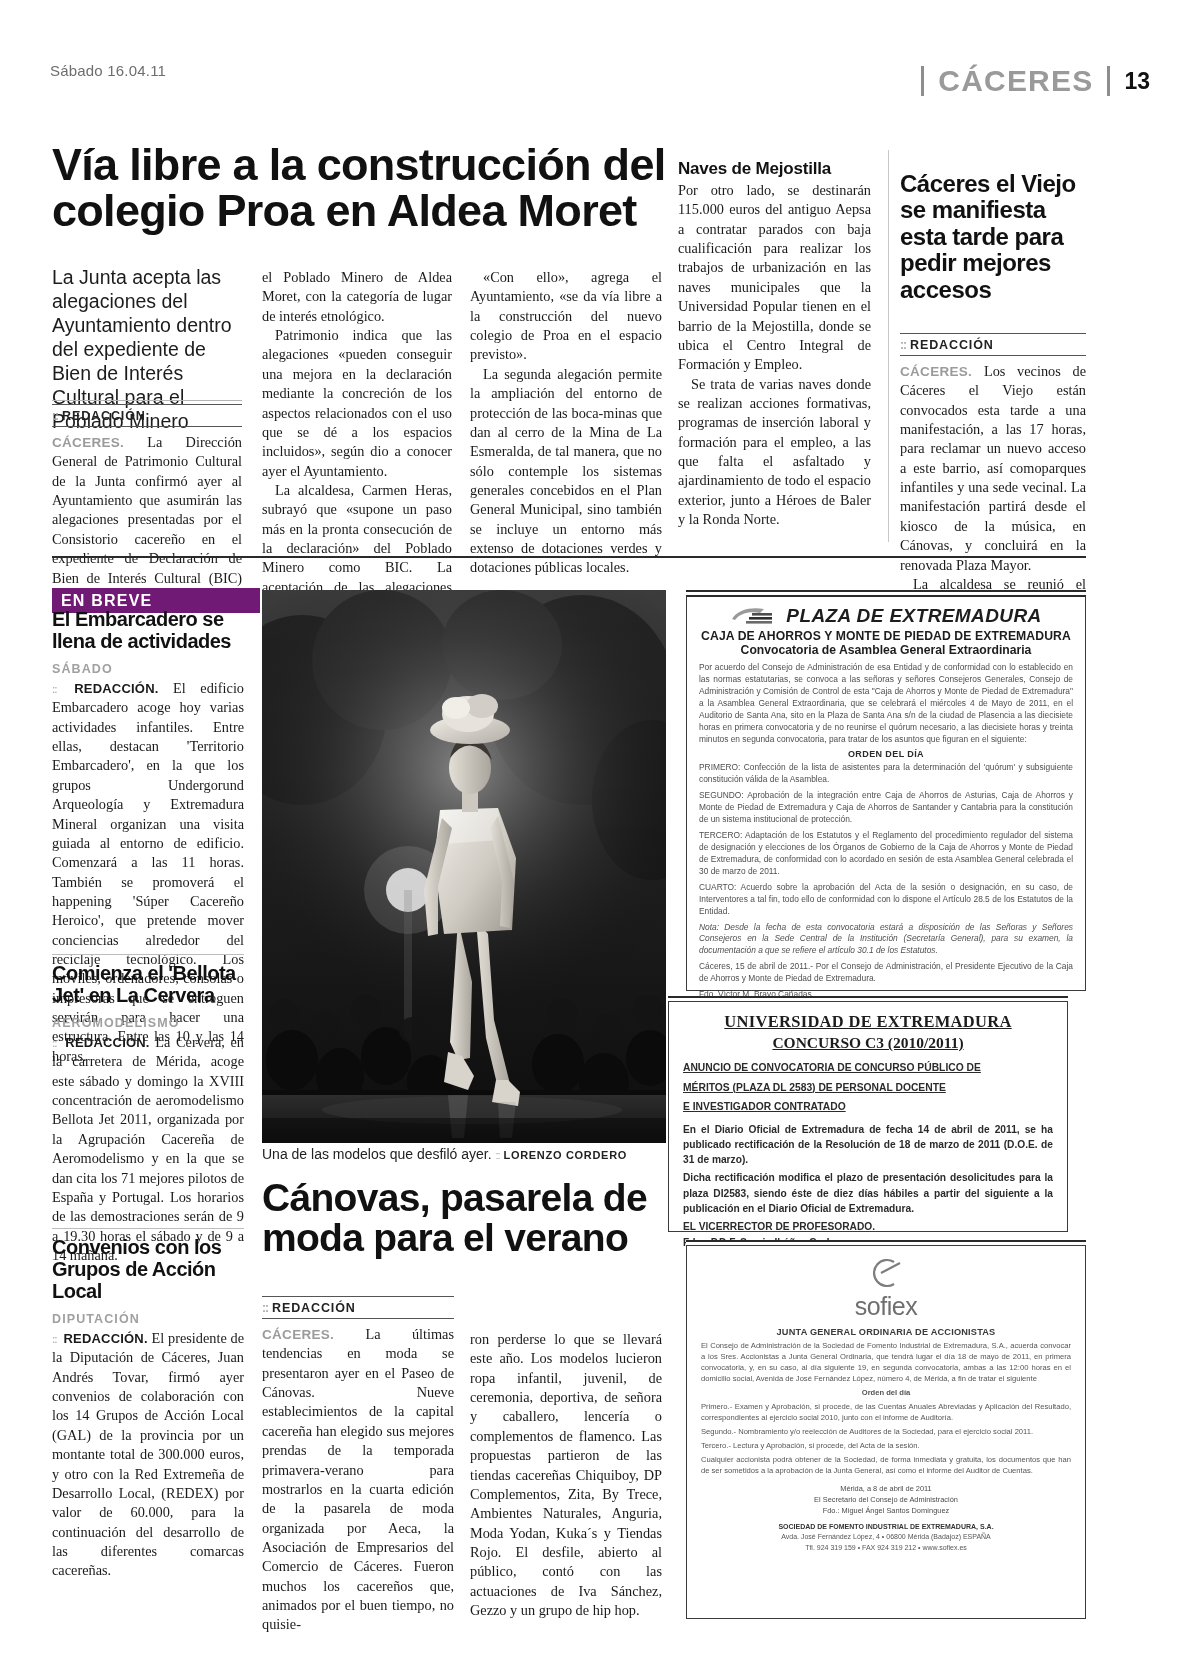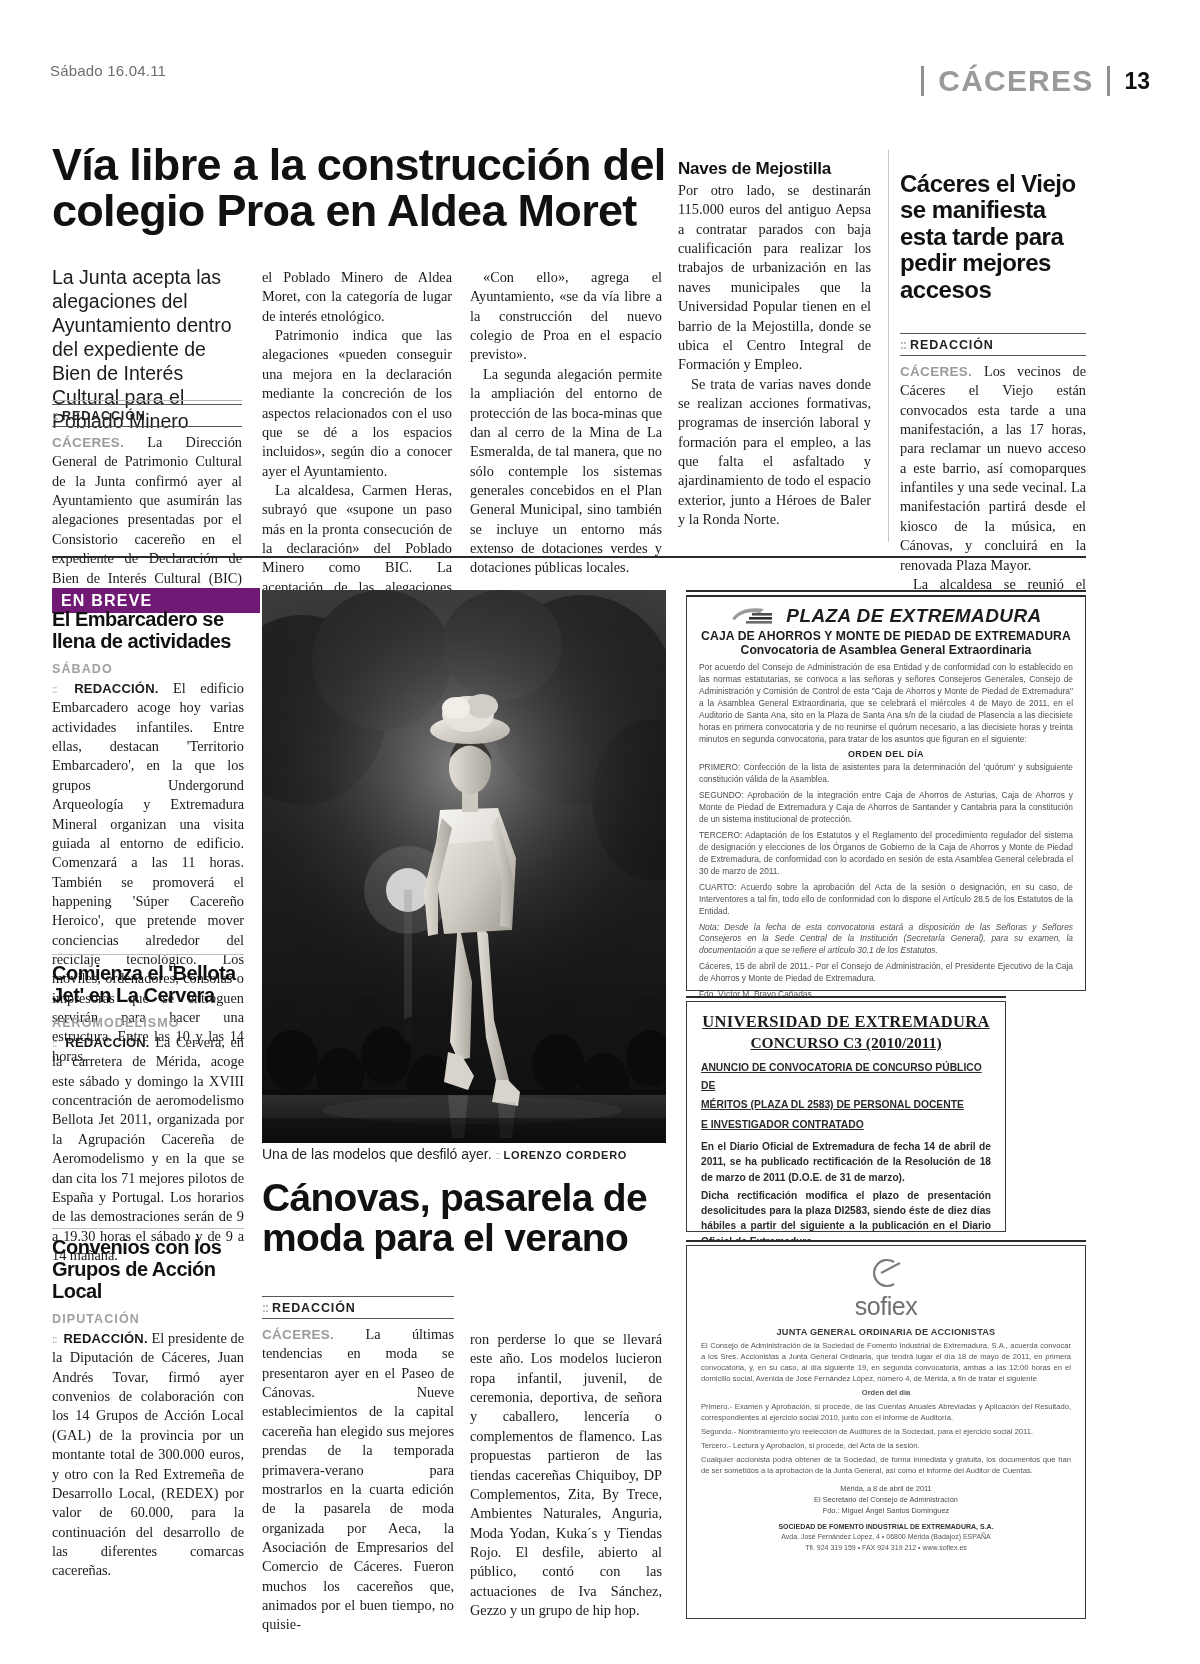--- a/index.html
+++ b/index.html
@@ -69,21 +69,21 @@
   .canovas-title{position:absolute;left:262px;top:1178px;width:404px;font-size:39px;}
   .cv1{position:absolute;left:262px;top:1296px;width:192px;}
   .cv2{position:absolute;left:470px;top:1296px;width:192px;}
 
   
   .ad{position:absolute;box-sizing:border-box;background:#fff;}
   .ad-rule-top{border-top:2px solid #2a2a2a;}
   .adbox{border:1px solid #3a3a3a;box-sizing:border-box;padding:8px 12px;}
 
   .ad1{left:686px;top:590px;width:400px;height:398px;}
-  .ad2{left:686px;top:996px;width:320px;height:233px;}
+  .ad2{left:668px;top:996px;width:400px;height:233px;}
   .ad3{left:686px;top:1240px;width:400px;height:376px;}
 
   .caja-logo{display:flex;align-items:center;justify-content:center;gap:10px;margin-bottom:2px;}
   .caja-mark{width:46px;height:20px;position:relative;}
   .caja-name{font-family:"Liberation Sans",sans-serif;font-weight:bold;font-style:italic;font-size:19px;letter-spacing:.4px;color:#1d1d1d;}
   .caja-l1{font-family:"Liberation Sans",sans-serif;font-weight:bold;font-size:12.2px;text-align:center;color:#1d1d1d;letter-spacing:.1px;}
   .caja-l2{font-family:"Liberation Sans",sans-serif;font-weight:bold;font-size:12.2px;text-align:center;color:#1d1d1d;margin-bottom:5px;}
   .caja-p{font-family:"Liberation Sans",sans-serif;font-size:8.4px;line-height:1.42;text-align:justify;color:#4f4f4f;margin:0 0 4px 0;}
   .caja-center{text-align:center;font-weight:bold;font-size:9px;letter-spacing:.4px;color:#2b2b2b;margin:3px 0;font-family:"Liberation Sans",sans-serif;}
   .caja-note{font-style:italic;}

